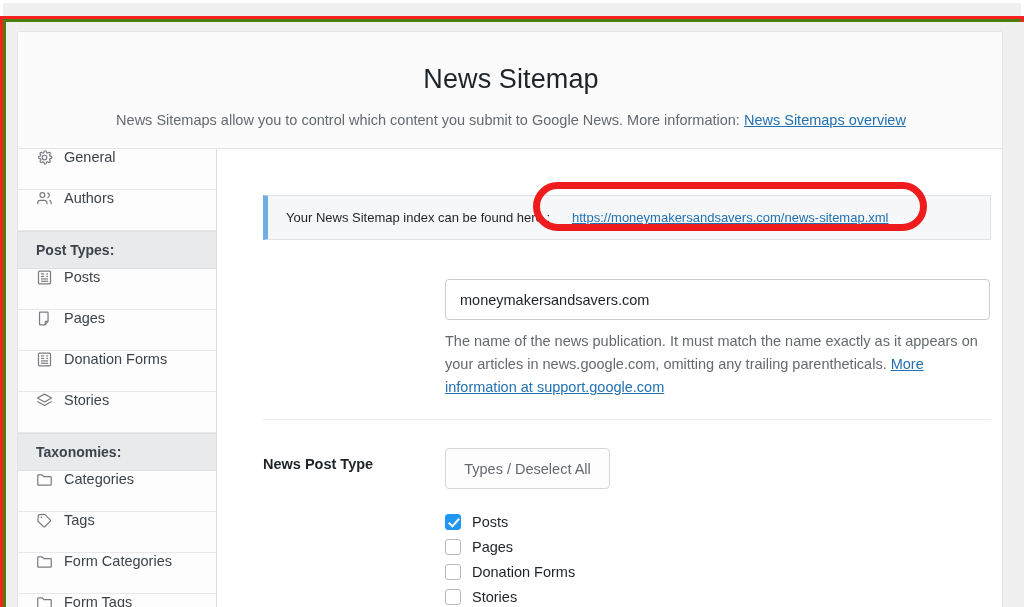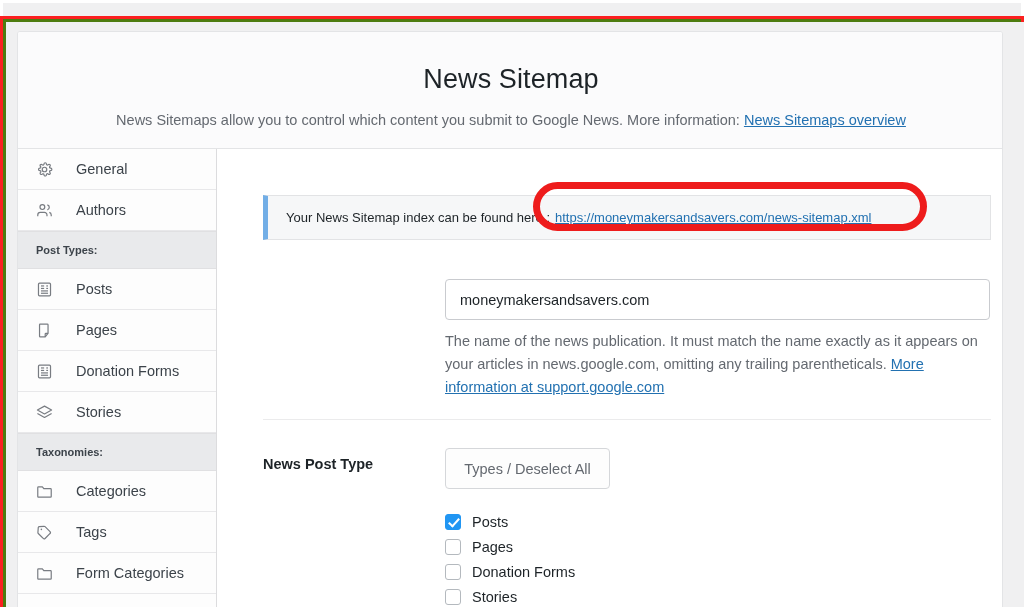--- a/index.html
+++ b/index.html
@@ -75,38 +75,37 @@
   #sidebar {
     position: absolute;
     left: 0; top: 117px;
     width: 199px; height: 478px;
     background: #fdfdfd;
     border-right: 1px solid #dcdcde;
   }
   .side-item {
     position: relative;
     display: flex;
-    align-items: center;
     height: 41px;
     padding-left: 18px;
-    gap: 23px;
+    gap: 11px;
     border-bottom: 1px solid #e8e8ea;
     font-size: 14.5px;
     color: #3c434a;
     background: #fdfdfd;
     cursor: pointer;
   }
   .side-head {
     display: flex;
     align-items: center;
     height: 38px;
     padding-left: 18px;
     border-bottom: 1px solid #e0e0e2;
     border-top: 1px solid #e0e0e2;
-    font-size: 11px;
+    font-size: 14px;
     font-weight: 700;
     color: #3c434a;
     background: #e9eaec;
   }
   .side-icon {
     width: 17px; height: 17px;
     flex: 0 0 17px;
     color: #787c82;
     display: block;
   }
@@ -127,21 +126,21 @@
     width: 728px; height: 45px;
     background: #f6f7f8;
     border: 1px solid #e2e3e5;
     border-left: 5px solid #72aee6;
     display: flex;
     align-items: center;
     padding-left: 18px;
     font-size: 13px;
     color: #1d2327;
   }
-  #notice .lnk { margin-left: 5px; text-align: right; }
+  #notice .lnk { margin-left: 22px; text-align: right; }
 
   
   .row-label {
     position: absolute;
     font-size: 14.5px;
     font-weight: 700;
     color: #1d2327;
     line-height: 19px;
   }
   #pub-label { left: 45px; top: 134px; width: 175px; }

